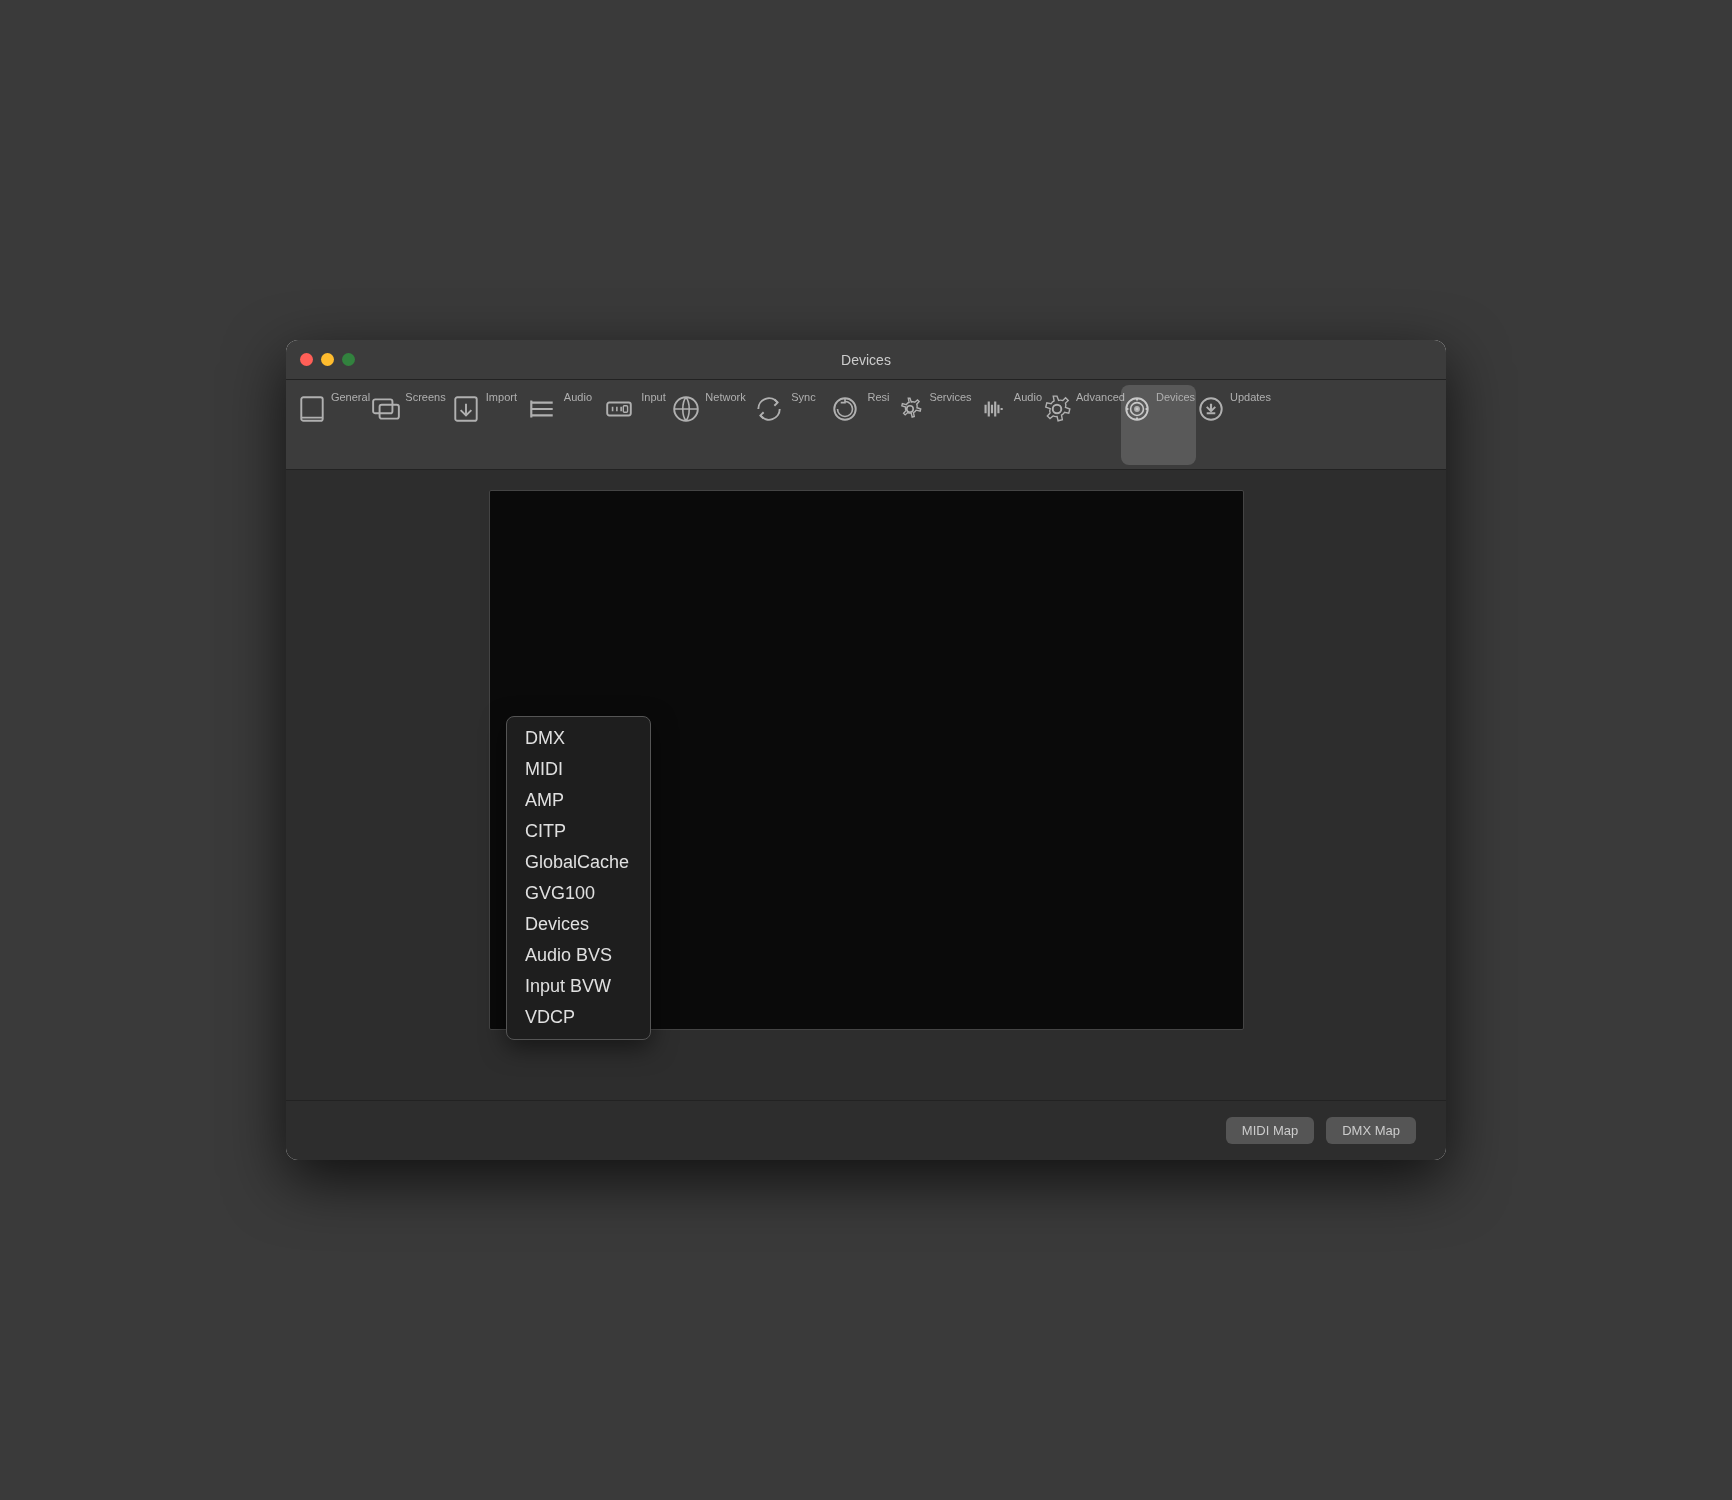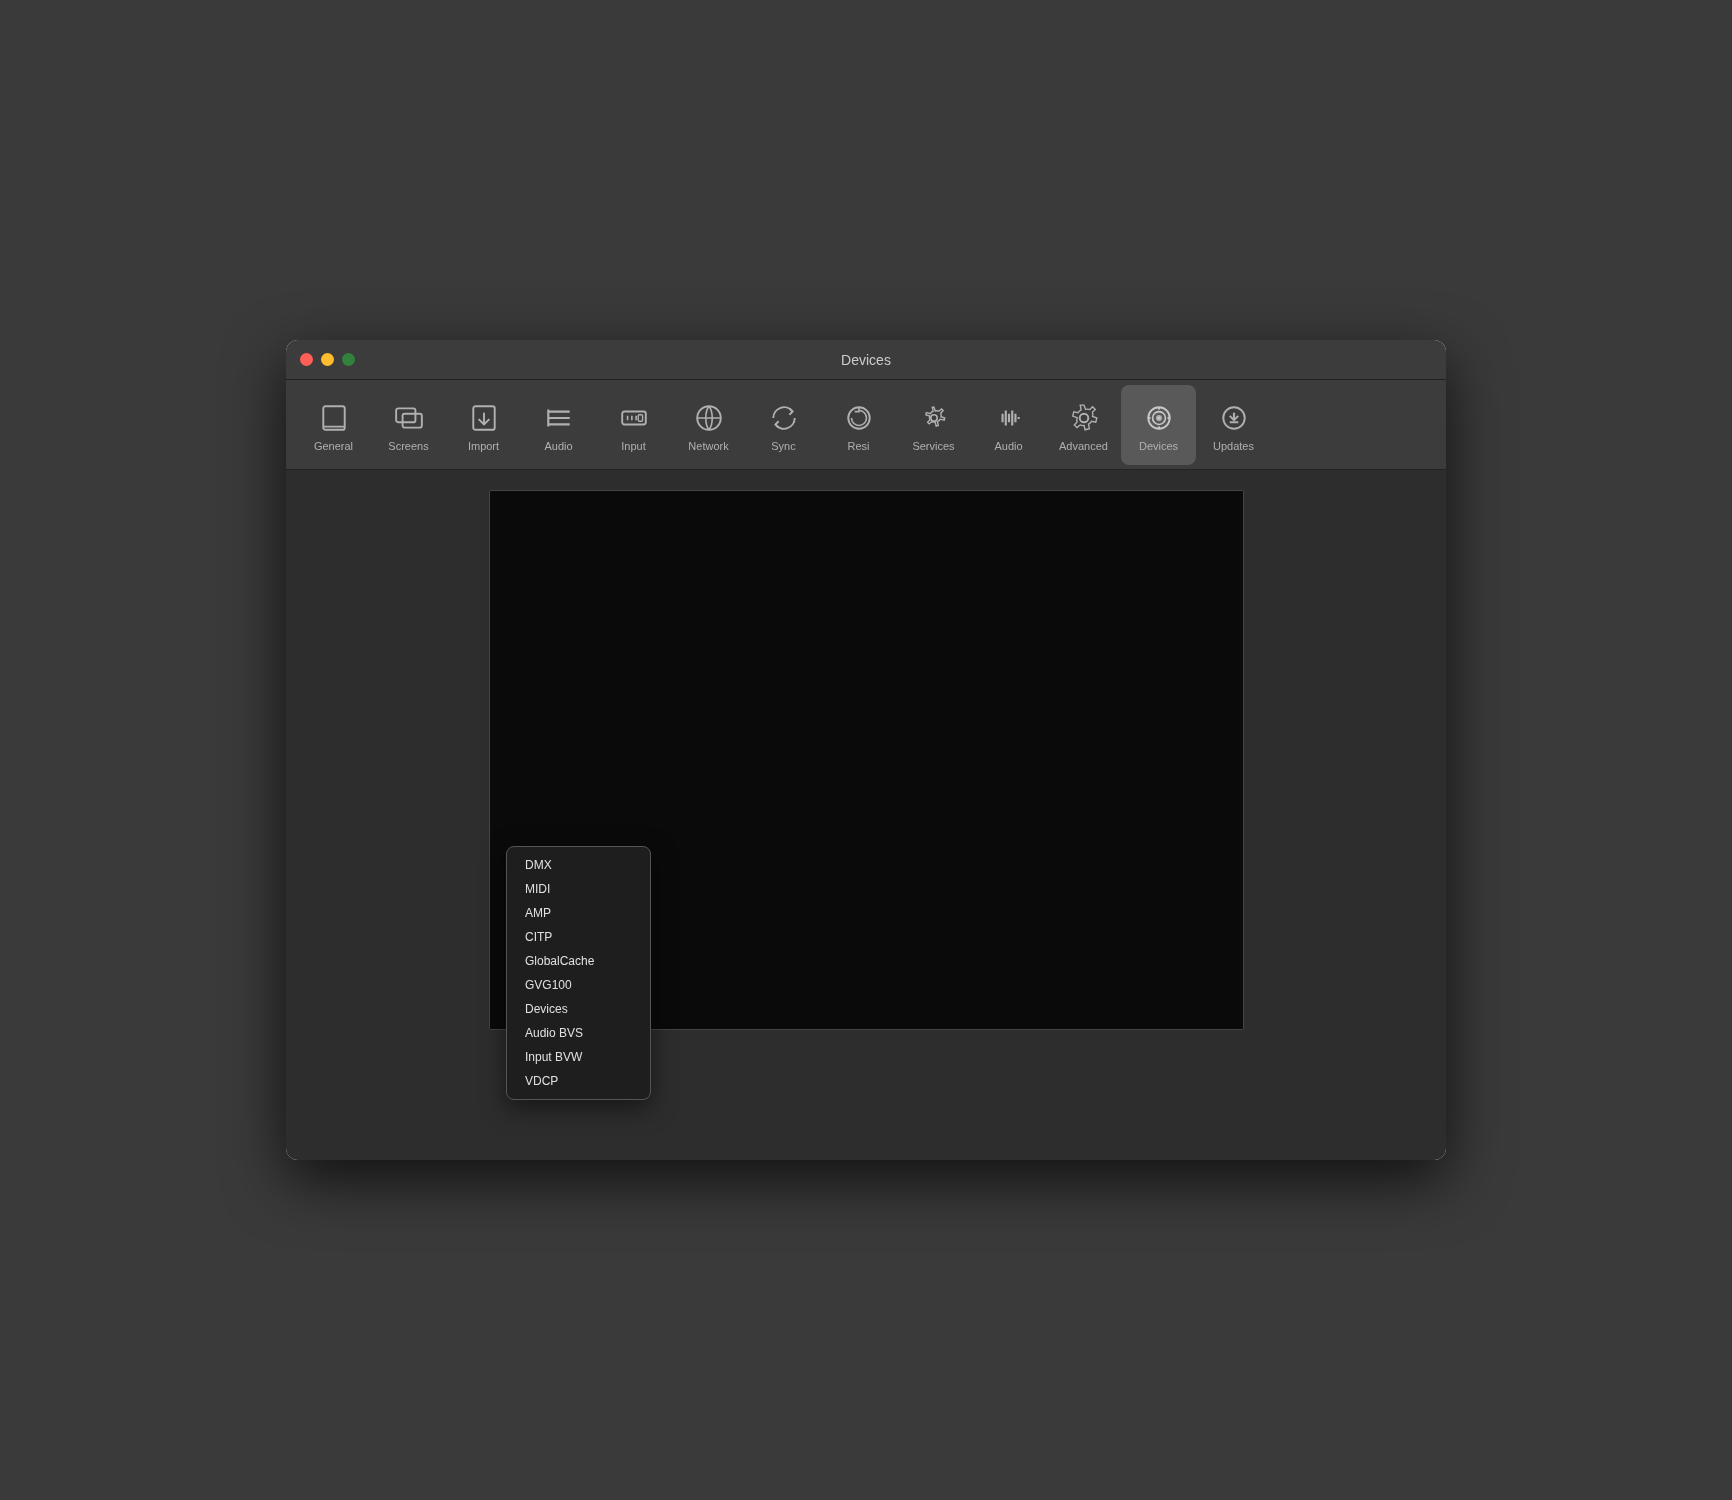--- a/index.html
+++ b/index.html
@@ -65,22 +65,22 @@
       background: #3c3c3c;
       height: 90px;
       display: flex;
       align-items: center;
       padding: 0 10px;
       border-bottom: 1px solid #222;
     }
 
     .toolbar-item {
       display: flex;
-      flex-direction: column;
-      align-items: center;
+      flex-direction: row;
+      align-items: flex-start;
       justify-content: center;
       width: 75px;
       height: 80px;
       border-radius: 8px;
       cursor: pointer;
       padding: 6px 4px 4px;
       gap: 4px;
     }
 
     .toolbar-item.active {
@@ -156,21 +156,21 @@
       border: 1px solid #555;
       border-radius: 8px;
       padding: 6px 0;
       min-width: 145px;
       box-shadow: 0 8px 24px rgba(0,0,0,0.5);
       z-index: 10;
     }
 
     .dropdown-item {
       color: #e0e0e0;
-      font-size: 12px;
+      font-size: 18px;
       padding: 5px 18px;
       cursor: pointer;
     }
 
     
     .icon-svg {
       width: 30px;
       height: 30px;
       fill: none;
       stroke: #b0b0b0;
@@ -358,13 +358,17 @@
       <div class="dropdown-item">CITP</div>
       <div class="dropdown-item">GlobalCache</div>
       <div class="dropdown-item">GVG100</div>
       <div class="dropdown-item">Devices</div>
       <div class="dropdown-item">Audio BVS</div>
       <div class="dropdown-item">Input BVW</div>
       <div class="dropdown-item">VDCP</div>
     </div>
   </div>
 
+  <div class="bottom-bar">
+    <button class="bottom-button">MIDI Map</button>
+    <button class="bottom-button">DMX Map</button>
+  </div>
 </div>
 
 </body></html>

